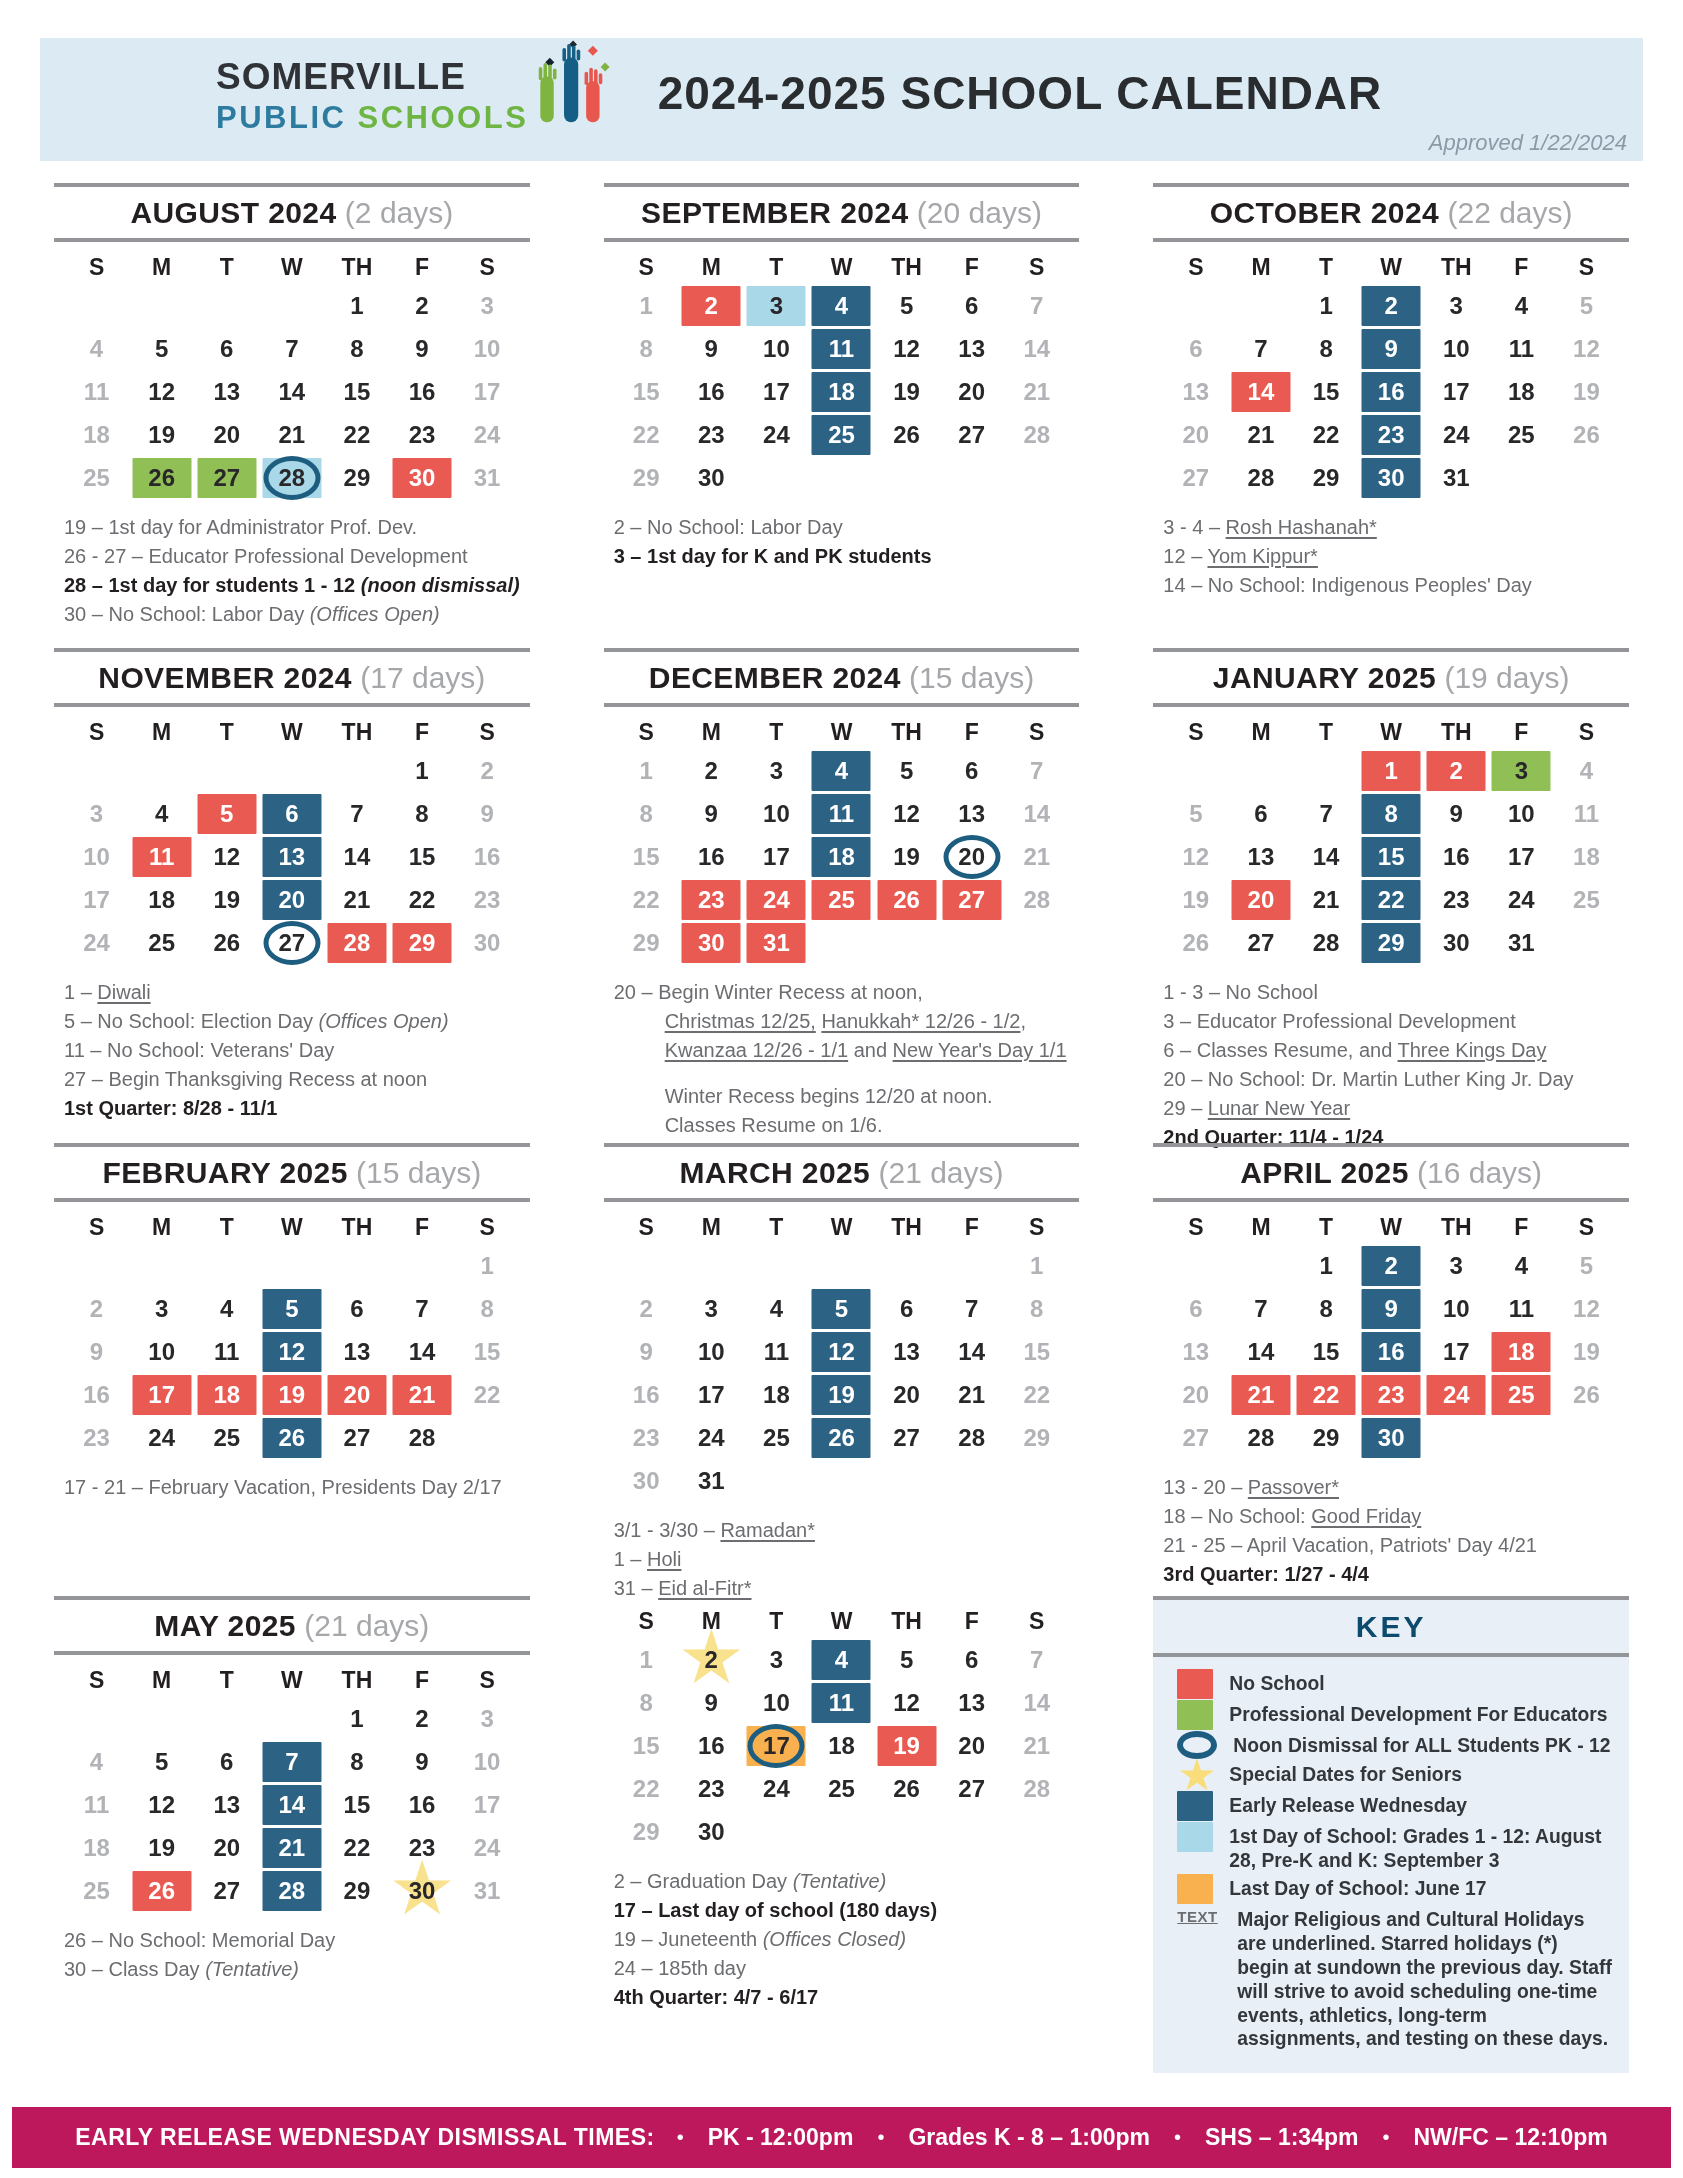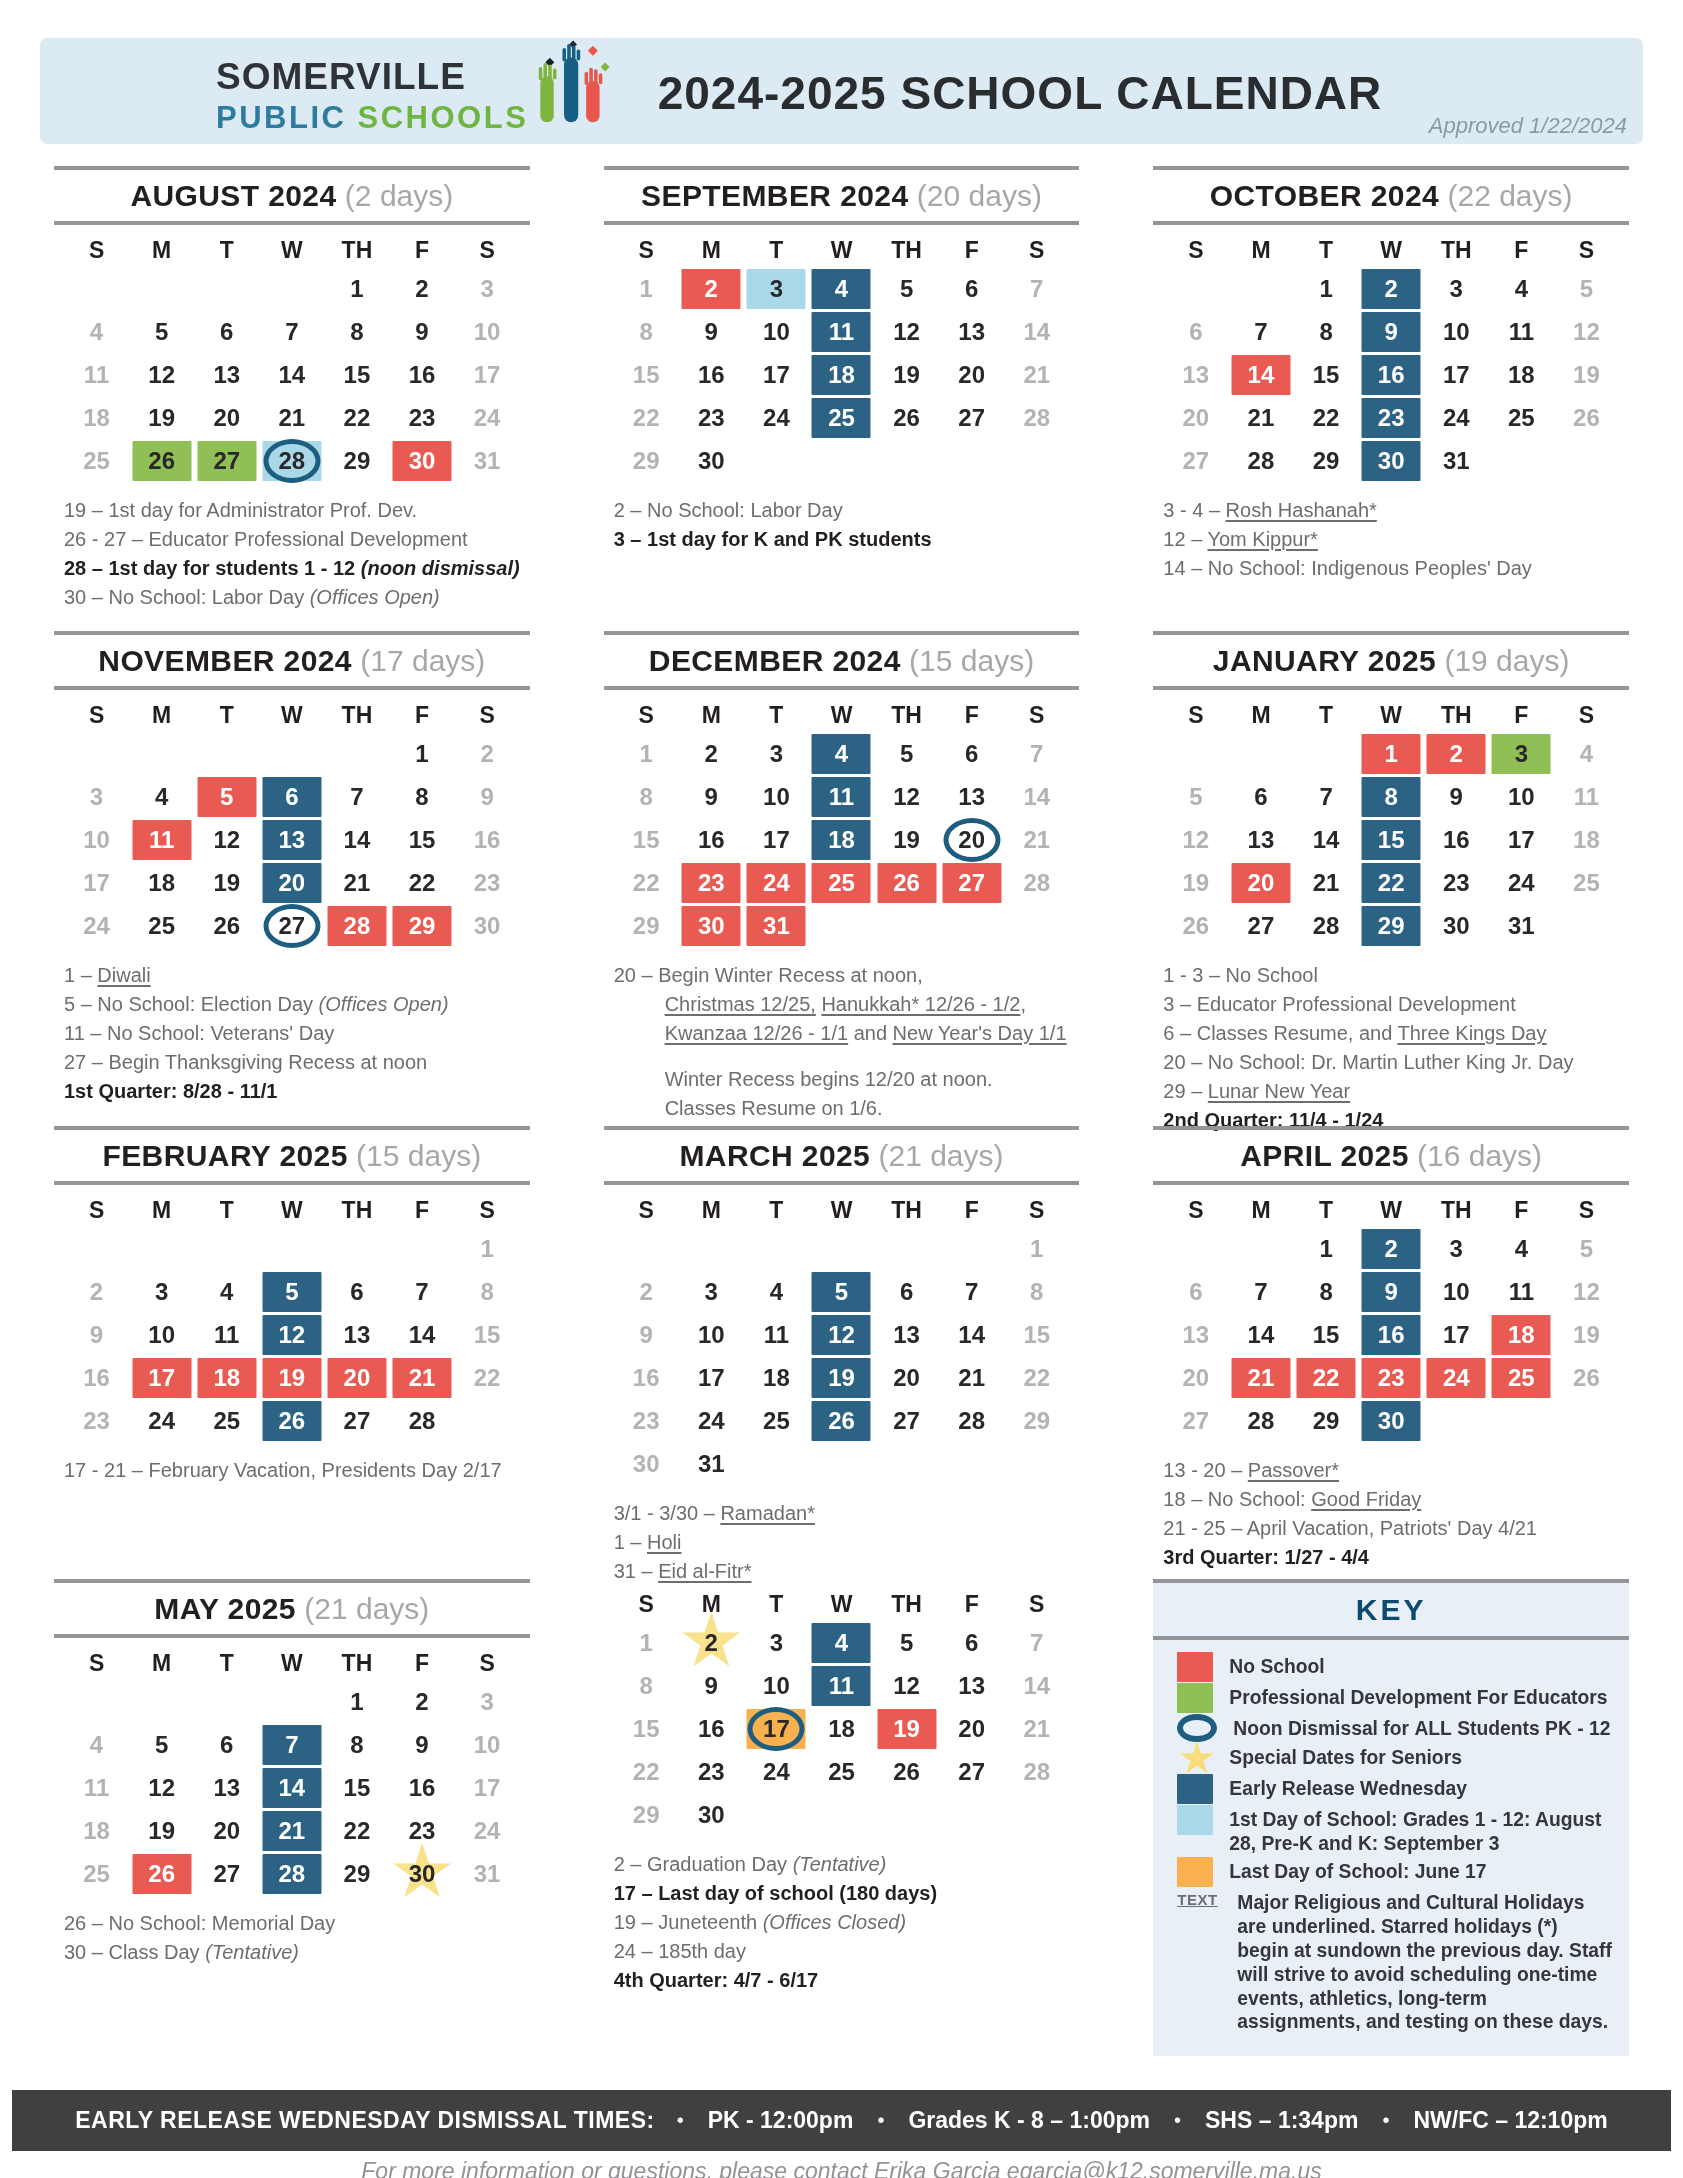--- a/index.html
+++ b/index.html
@@ -1,20 +1,20 @@
 <!DOCTYPE html>
 <html><head>
 <meta charset="utf-8">
 <style>
   * { margin:0; padding:0; box-sizing:border-box; }
   html,body { background:#fff; }
   body { width:1683px; height:2178px; overflow:hidden; font-family:"Liberation Sans", sans-serif; color:#231f20; }
 
   
-  .header { position:relative; margin:38px 40px 0; height:106px; background:#dcebf3;border-radius:7px; }
+  .header { position:relative; margin:38px 40px 0; height:123px; background:#dcebf3; }
   .logo { position:absolute; left:176px; top:18px; padding-right:85px; }
   .logo-line1 { font-size:37px; font-weight:800; letter-spacing:1px; color:#2f3338; }
   .logo-line2 { font-size:31px; font-weight:800; letter-spacing:2.5px; margin-top:2px; }
   .logo-public { color:#2e7ba0; }
   .logo-schools { color:#6fb543; }
   .hands { position:absolute; right:0; top:-16px; }
   .page-title { position:absolute; left:426px; right:69px; top:28px; text-align:center;
       font-size:46px; font-weight:800; letter-spacing:1px; color:#2a2d30; }
   .approved { position:absolute; right:16px; bottom:5px; font-style:italic; font-size:22px; color:#8b9aa6; }
 
@@ -61,21 +61,21 @@
   .key-items { display:flex; flex-direction:column; gap:1px; padding:12px 16px 14px 24px; }
   .key-item { display:flex; align-items:flex-start; gap:16px; }
   .k-swatch { flex:none; width:36px; height:30px; border-radius:1px; margin-top:0; }
   .k-oval { background:transparent; width:40px; height:28px; border:6px solid #1d5d80; border-radius:50%; }
   .k-star { background:none; font-size:44px; line-height:30px; color:#f8dd7a; text-align:center; }
   .k-text { background:none; width:44px; height:auto; font-size:15px; font-weight:800; color:#6b6d70;
       text-decoration:underline; letter-spacing:0.5px; margin-top:3px; }
   .k-label { font-size:19.3px; line-height:1.24; font-weight:600; color:#33373b; padding-top:3px; }
 
   
-  .footer-bar { margin:30px 12px 0; height:61px; background:#404040; display:flex;
+  .footer-bar { margin:30px 12px 0; height:61px; background:#be185d; display:flex;
       align-items:center; justify-content:center; gap:22px; }
   .footer-label { color:#fff; font-weight:800; font-size:23px; letter-spacing:0.5px; }
   #footer-items { display:flex; align-items:center; gap:24px; }
   .f-bullet { color:#fff; font-size:20px; }
   .f-item { color:#fff; font-weight:800; font-size:23px; }
   .contact { text-align:center; font-style:italic; font-size:23px; color:#919396; margin-top:7px; }
 </style>
 </head>
 <body>
 

